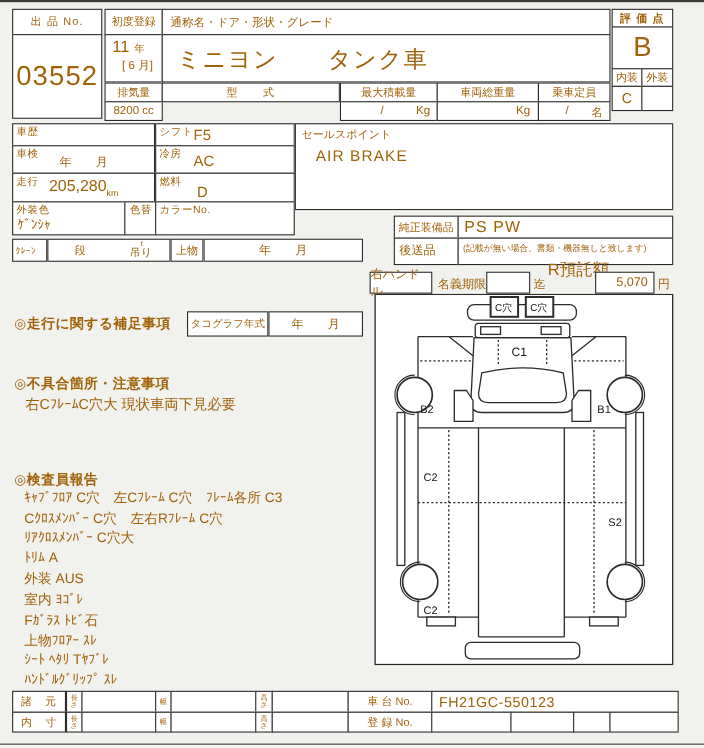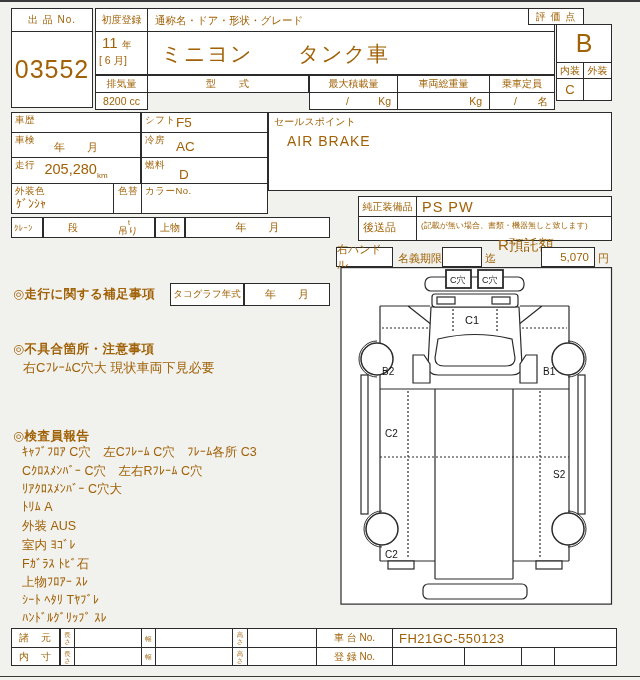--- a/index.html
+++ b/index.html
@@ -40,21 +40,21 @@
   </div>
 
   <div class="bx hd" style="left:95px;top:8px;width:53px;height:24px;letter-spacing:0;">
     <span>初度登録</span>
   </div>
   <div class="bx" style="left:95px;top:31px;width:53px;height:44px;">
     <div style="padding:3px 0 0 6px;line-height:15px;">
       <span style="font-size:15px;">11</span>
       <span style="font-size:9.5px;">年</span>
     </div>
-    <div style="padding-left:3px;font-size:10.5px;line-height:16px;">[ 6 月]</div>
+    <div style="padding-left:15px;font-size:10.5px;line-height:16px;">[ 6 月]</div>
   </div>
 
   <div class="bx" style="left:147px;top:8px;width:408px;height:24px;padding-left:22px;">
     <span class="txt" style="left:7px;top:5px;font-size:10.5px;">通称名・ドア・形状・グレード</span>
   </div>
   <div class="bx" style="left:147px;top:31px;width:408px;height:44px;">
     <span class="txt" style="left:13px;top:8px;font-size:21px;letter-spacing:1.5px;">ミニヨン　　タンク車</span>
   </div>
 
   <div class="bx hd" style="left:95px;top:75px;width:53px;height:18px;letter-spacing:0;">
@@ -84,21 +84,21 @@
   </div>
 
   <div class="bx hd" style="left:489px;top:75px;width:66px;height:18px;letter-spacing:0;">
     <span>乗車定員</span>
   </div>
   <div class="bx" style="left:489px;top:92px;width:66px;height:18px;font-size:10.5px;">
     <span class="txt" style="left:24px;top:2px;">/</span>
     <span class="txt" style="right:6px;top:2px;">名</span>
   </div>
 
-  <div class="bx hd" style="left:528px;top:8px;width:56px;height:17px;">
+  <div class="bx hd" style="left:556px;top:8px;width:56px;height:17px;font-weight:bold;">
     <span>評 価 点</span>
   </div>
   <div class="bx center" style="left:556px;top:24px;width:56px;height:39px;font-size:25px;">
     <span>B</span>
   </div>
   <div class="bx hd" style="left:556px;top:62px;width:28px;height:17px;letter-spacing:0;">
     <span>内装</span>
   </div>
   <div class="bx hd" style="left:583px;top:62px;width:29px;height:17px;letter-spacing:0;">
     <span>外装</span>

